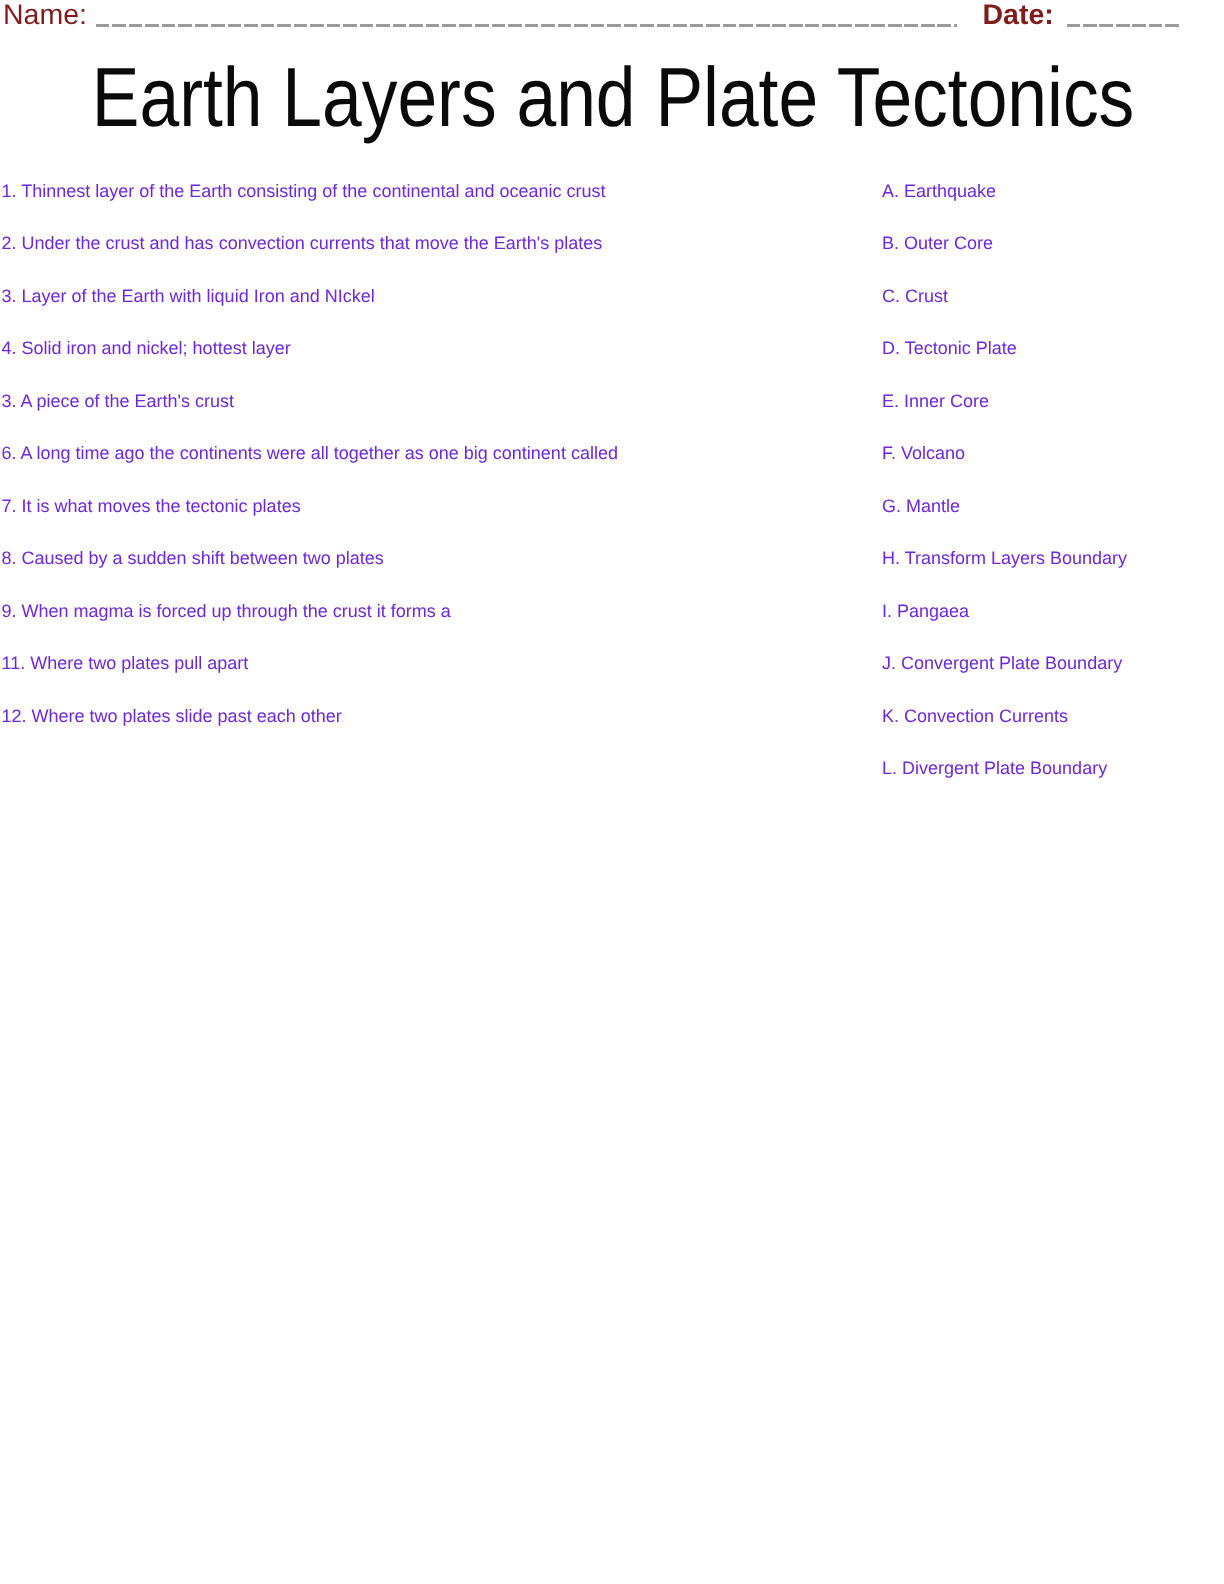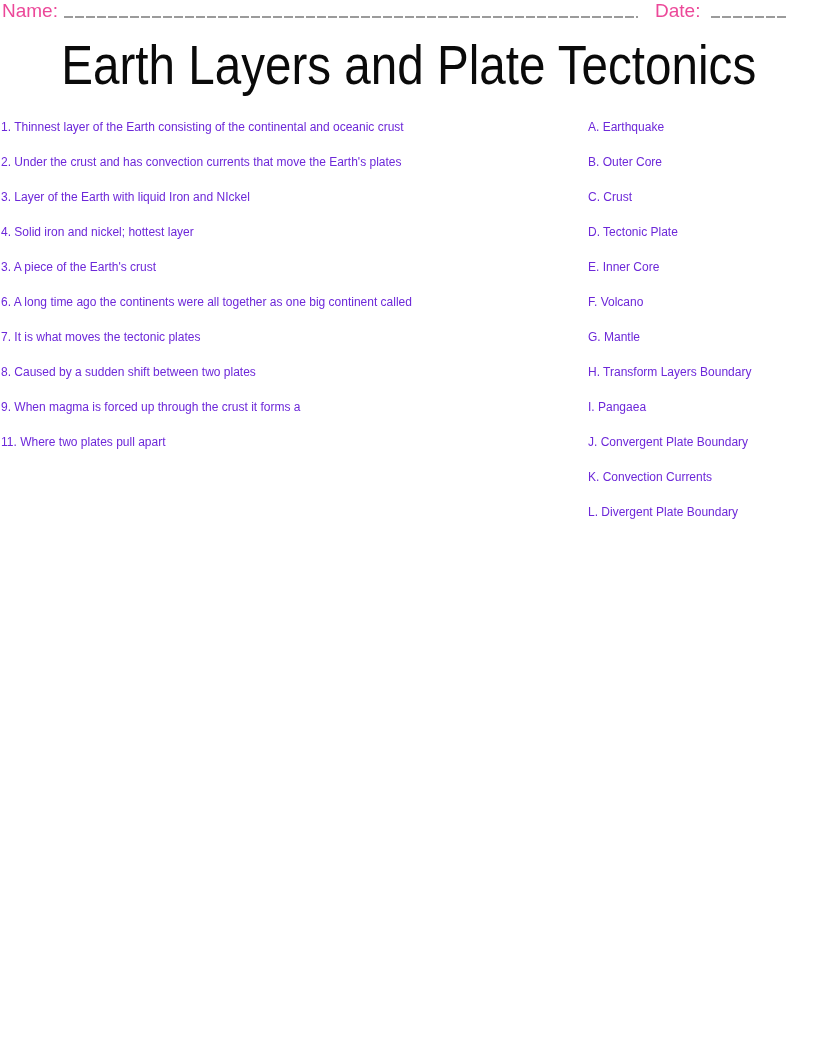--- a/index.html
+++ b/index.html
@@ -12,25 +12,25 @@
     overflow: hidden;
   }
   .page { position: absolute; inset: 0; background: #ffffff; }
 
   
   .hdr-label {
     position: absolute;
     top: 0px;
     font-size: 19px;
     line-height: 22px;
-    color: #ec4899;
+    color: #7f1d1d;
     font-family: "Liberation Sans", sans-serif;
   }
   .name-label { left: 2px; }
-  .date-label { left: 655px; }
+  .date-label { left: 655px; font-weight: bold; }
   .blank-line {
     position: absolute;
     top: 16px;
     height: 2px;
     background: repeating-linear-gradient(90deg, #9b9b9b 0px, #9b9b9b 9px, transparent 9px, transparent 11px);
   }
   .name-line { left: 64px; width: 574px; }
   .date-line { left: 711px; width: 76px; }
 
   
@@ -89,20 +89,21 @@
     <div class="match-item">1. Thinnest layer of the Earth consisting of the continental and oceanic crust</div>
     <div class="match-item">2. Under the crust and has convection currents that move the Earth's plates</div>
     <div class="match-item">3. Layer of the Earth with liquid Iron and NIckel</div>
     <div class="match-item">4. Solid iron and nickel; hottest layer</div>
     <div class="match-item">3. A piece of the Earth's crust</div>
     <div class="match-item">6. A long time ago the continents were all together as one big continent called</div>
     <div class="match-item">7. It is what moves the tectonic plates</div>
     <div class="match-item">8. Caused by a sudden shift between two plates</div>
     <div class="match-item">9. When magma is forced up through the crust it forms a</div>
     <div class="match-item">11. Where two plates pull apart</div>
+    <div class="match-item">12. Where two plates slide past each other</div>
   </div>
 
   <div class="answers-col">
     <div class="match-item">A. Earthquake</div>
     <div class="match-item">B. Outer Core</div>
     <div class="match-item">C. Crust</div>
     <div class="match-item">D. Tectonic Plate</div>
     <div class="match-item">E. Inner Core</div>
     <div class="match-item">F. Volcano</div>
     <div class="match-item">G. Mantle</div>

